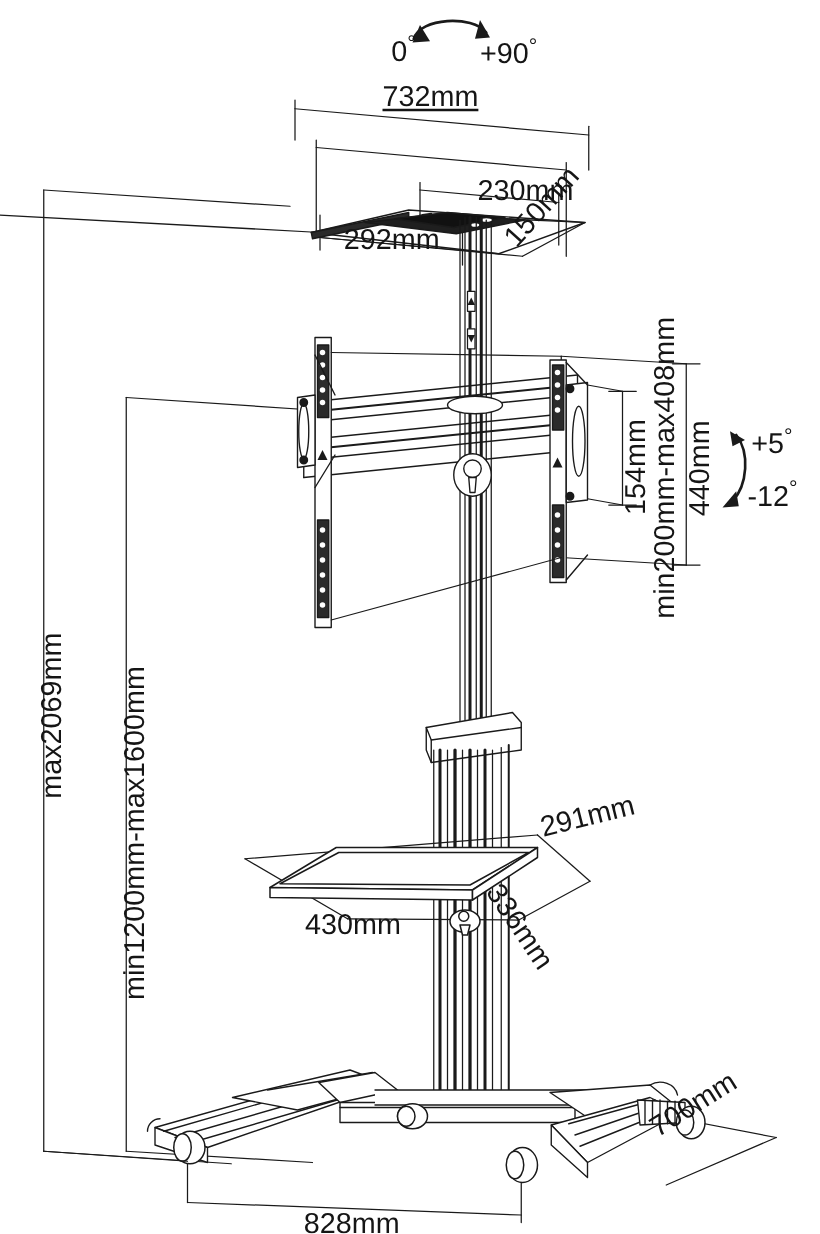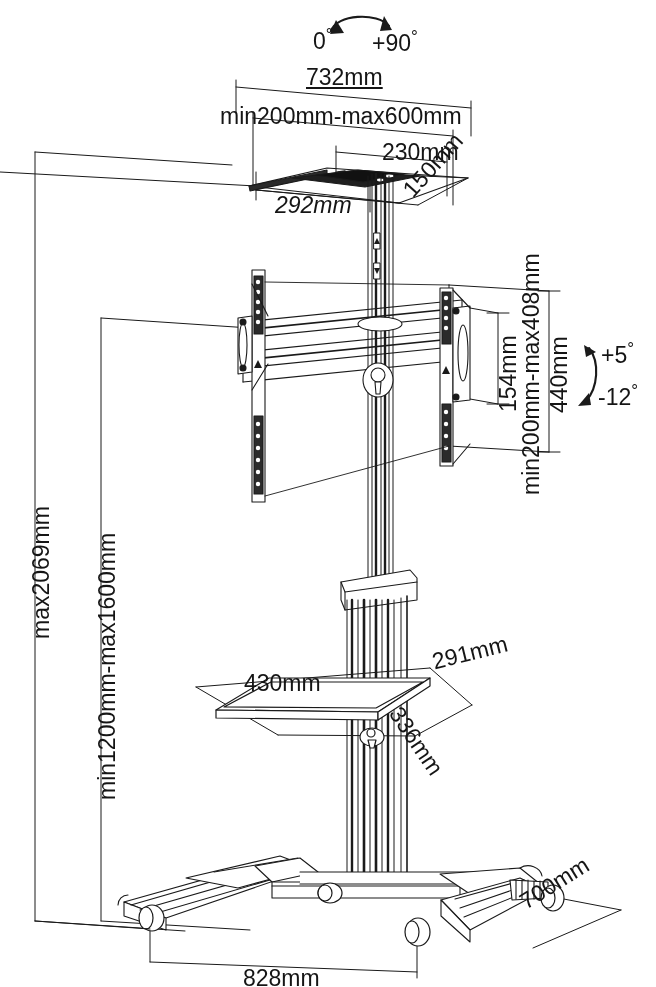--- a/index.html
+++ b/index.html
@@ -295,49 +295,48 @@
       <ellipse cx="553" cy="898" rx="11" ry="13" fill="#fff"></ellipse>
       <ellipse cx="548" cy="898" rx="7" ry="10" fill="#fff"></ellipse>
     </g>
 
     <line x1="35" y1="921" x2="150" y2="929"></line>
   </g>
 </svg>
 
 <div class="lbl ang" style="left:313px;top:26px;"><span>0</span><span class="deg">°</span></div>
 
-<div class="lbl ang" style="left:372px;top:28px;"><span>+90</span><span class="deg">°</span></div>
+<div class="lbl ang" style="left:384px;top:28px;"><span>+90</span><span class="deg">°</span></div>
 
 <div class="lbl ang" style="left:601px;top:340px;"><span>+5</span><span class="deg">°</span></div>
 
 <div class="lbl ang" style="left:598px;top:382px;text-align:center;"><span>-12</span><span class="deg">°</span></div>
 
 <div class="lbl big" style="left:306px;top:66px;text-decoration:underline;">732mm</div>
 
-<div class="lbl big" style="left:220px;top:105px;">min200mm-max600mm</div>
 
 <div class="lbl big" style="left:382px;top:141px;">230mm</div>
 
-<div class="lbl big" style="left:275px;top:194px;font-style:italic;">292mm</div>
+<div class="lbl big" style="left:275px;top:180px;">292mm</div>
 
 <div class="lbl big" style="left:399px;top:186px;transform:rotate(-48deg);transform-origin:0 0;">150mm</div>
 
 <div class="lbl big rot90" style="left:497px;top:412px;">154mm</div>
 
 <div class="lbl big rot90" style="left:548px;top:413px;">440mm</div>
 
 <div class="lbl big rot90" style="left:520px;top:495px;">min200mm-max408mm</div>
 
 <div class="lbl big rot90" style="left:30px;top:639px;">max2069mm</div>
 
 <div class="lbl big rot90" style="left:96px;top:800px;">min1200mm-max1600mm</div>
 
 <div class="lbl big" style="left:430px;top:651px;transform:rotate(-14deg);transform-origin:0 0;">291mm</div>
 
 <div class="lbl big" style="left:404px;top:703px;transform:rotate(56deg);transform-origin:0 0;">336mm</div>
 
-<div class="lbl big" style="left:244px;top:672px;">430mm</div>
+<div class="lbl big" style="left:244px;top:728px;">430mm</div>
 
 <div class="lbl big" style="left:243px;top:931px;margin-top:36px;">828mm</div>
 
 <div class="lbl big" style="left:516px;top:894px;transform:rotate(-32deg);transform-origin:0 0;">700mm</div>
 
 </div>
 
 </body></html>

